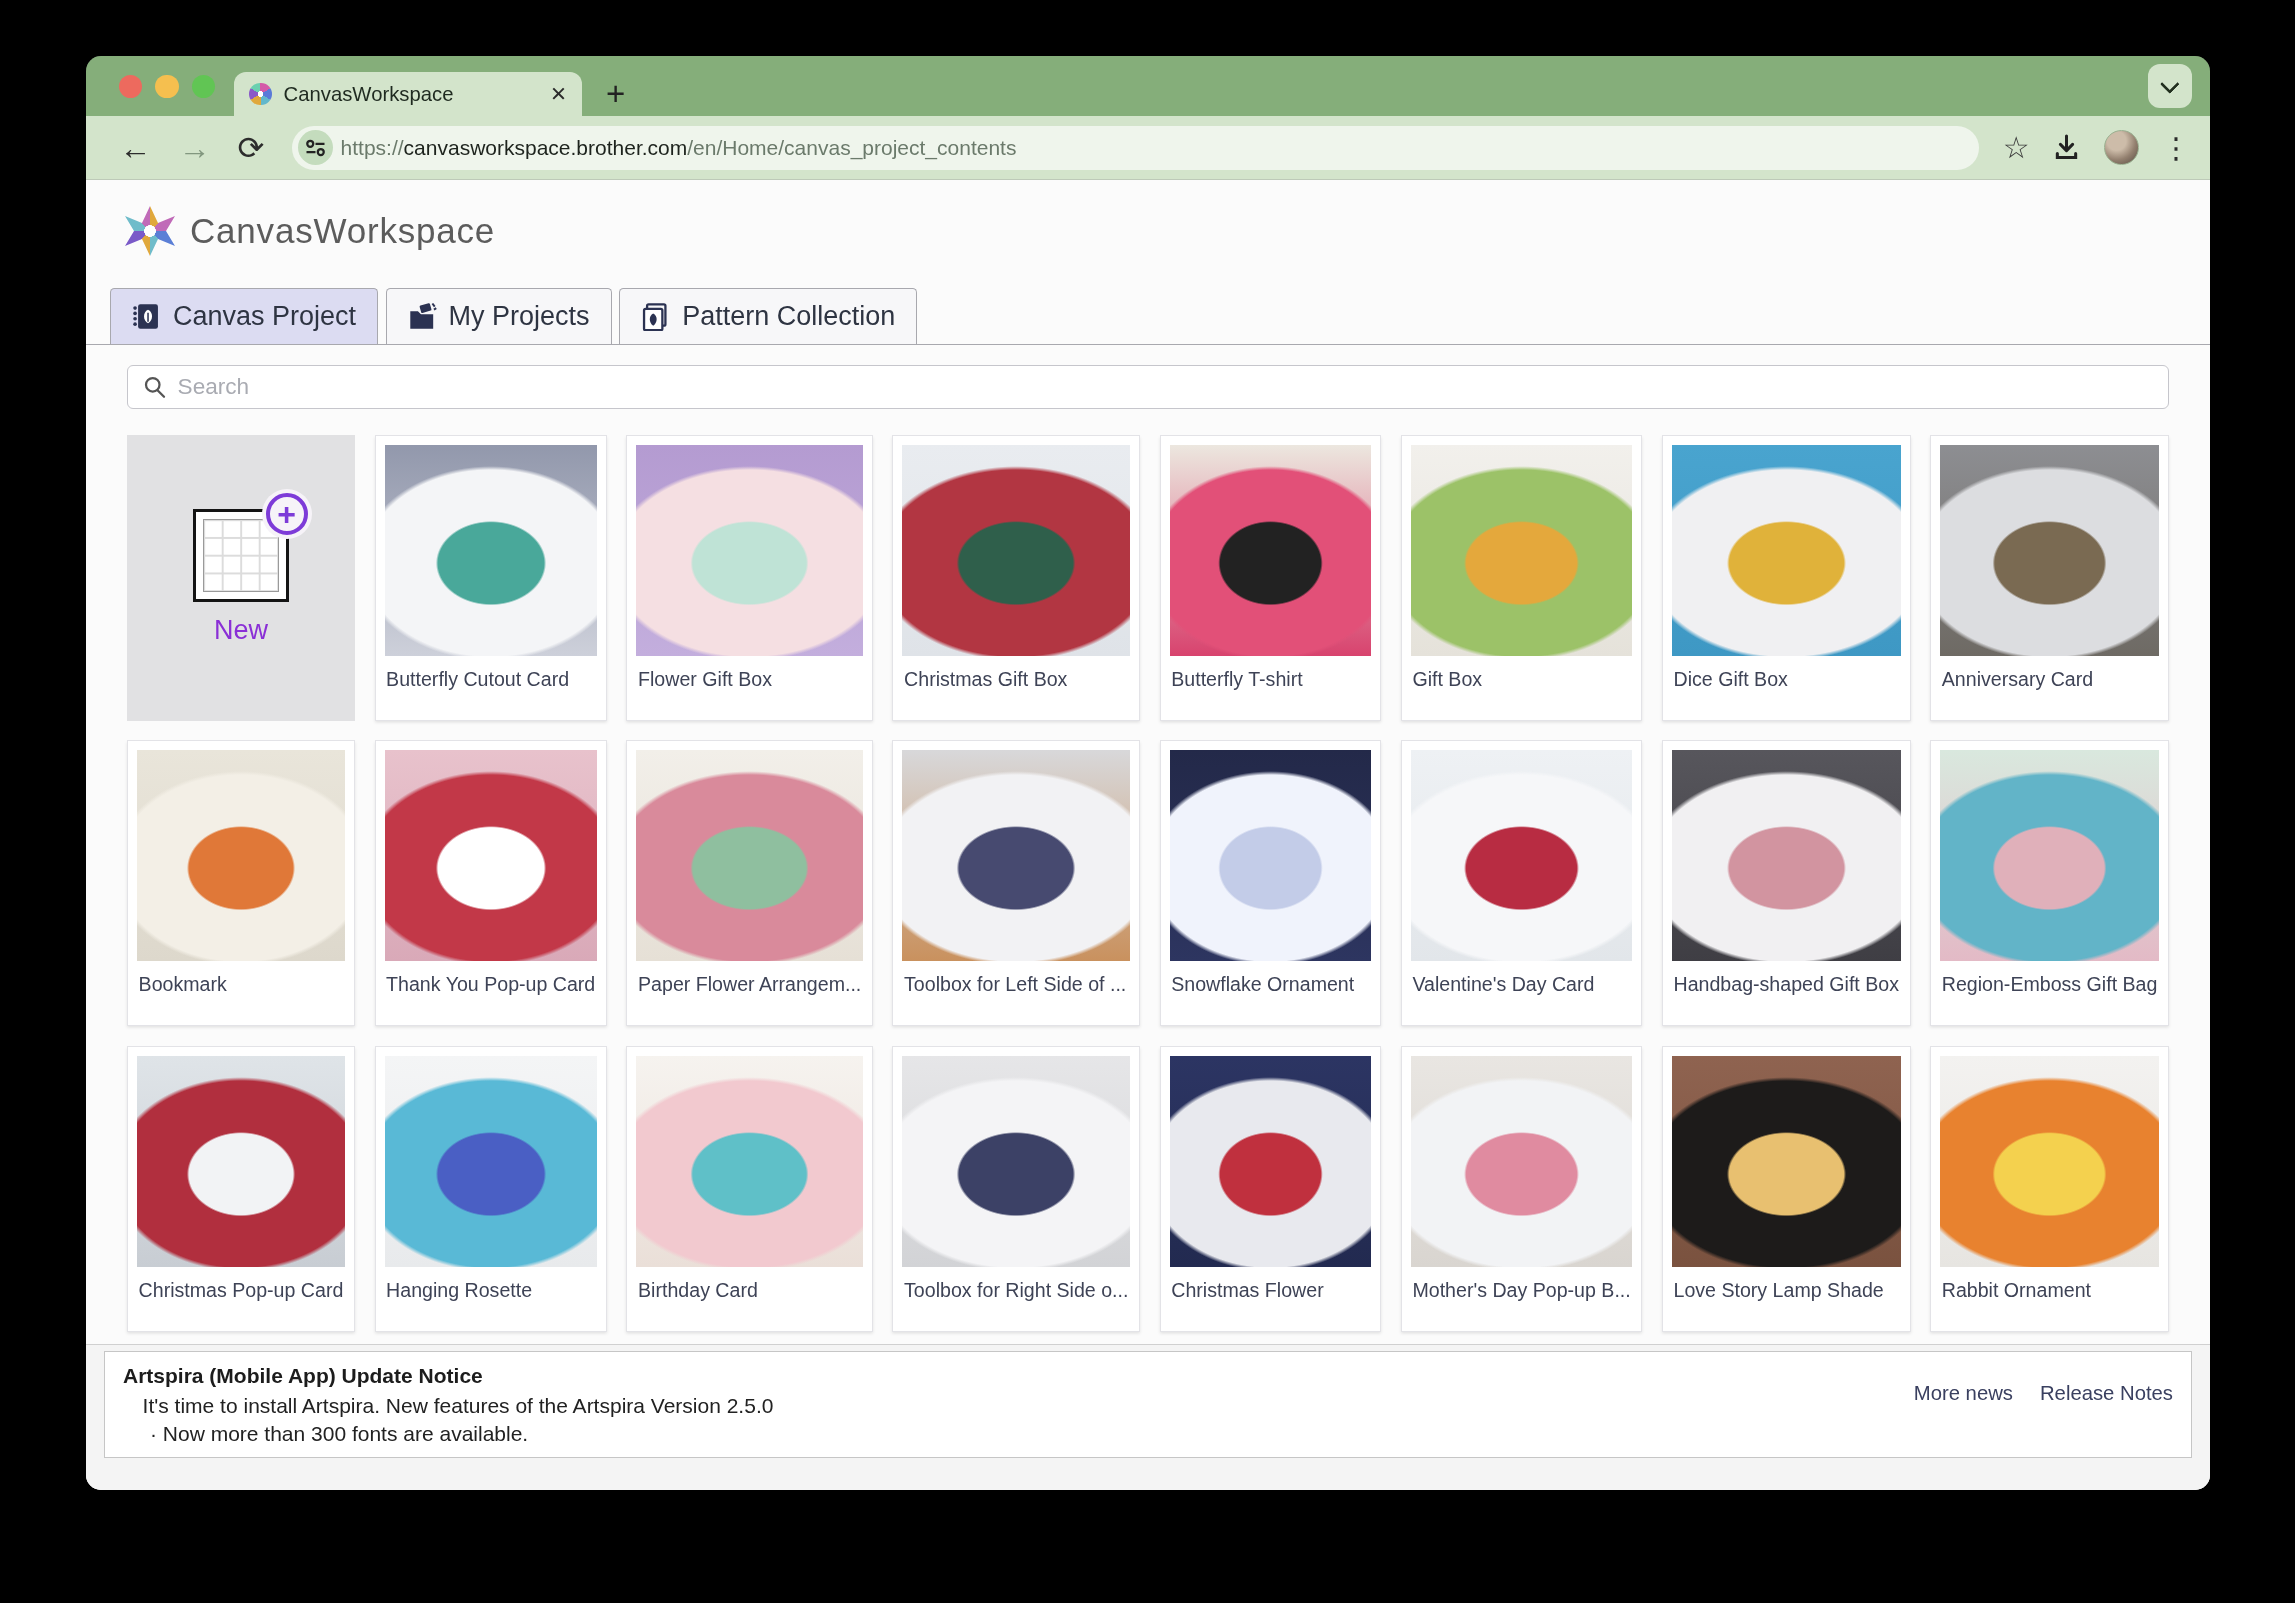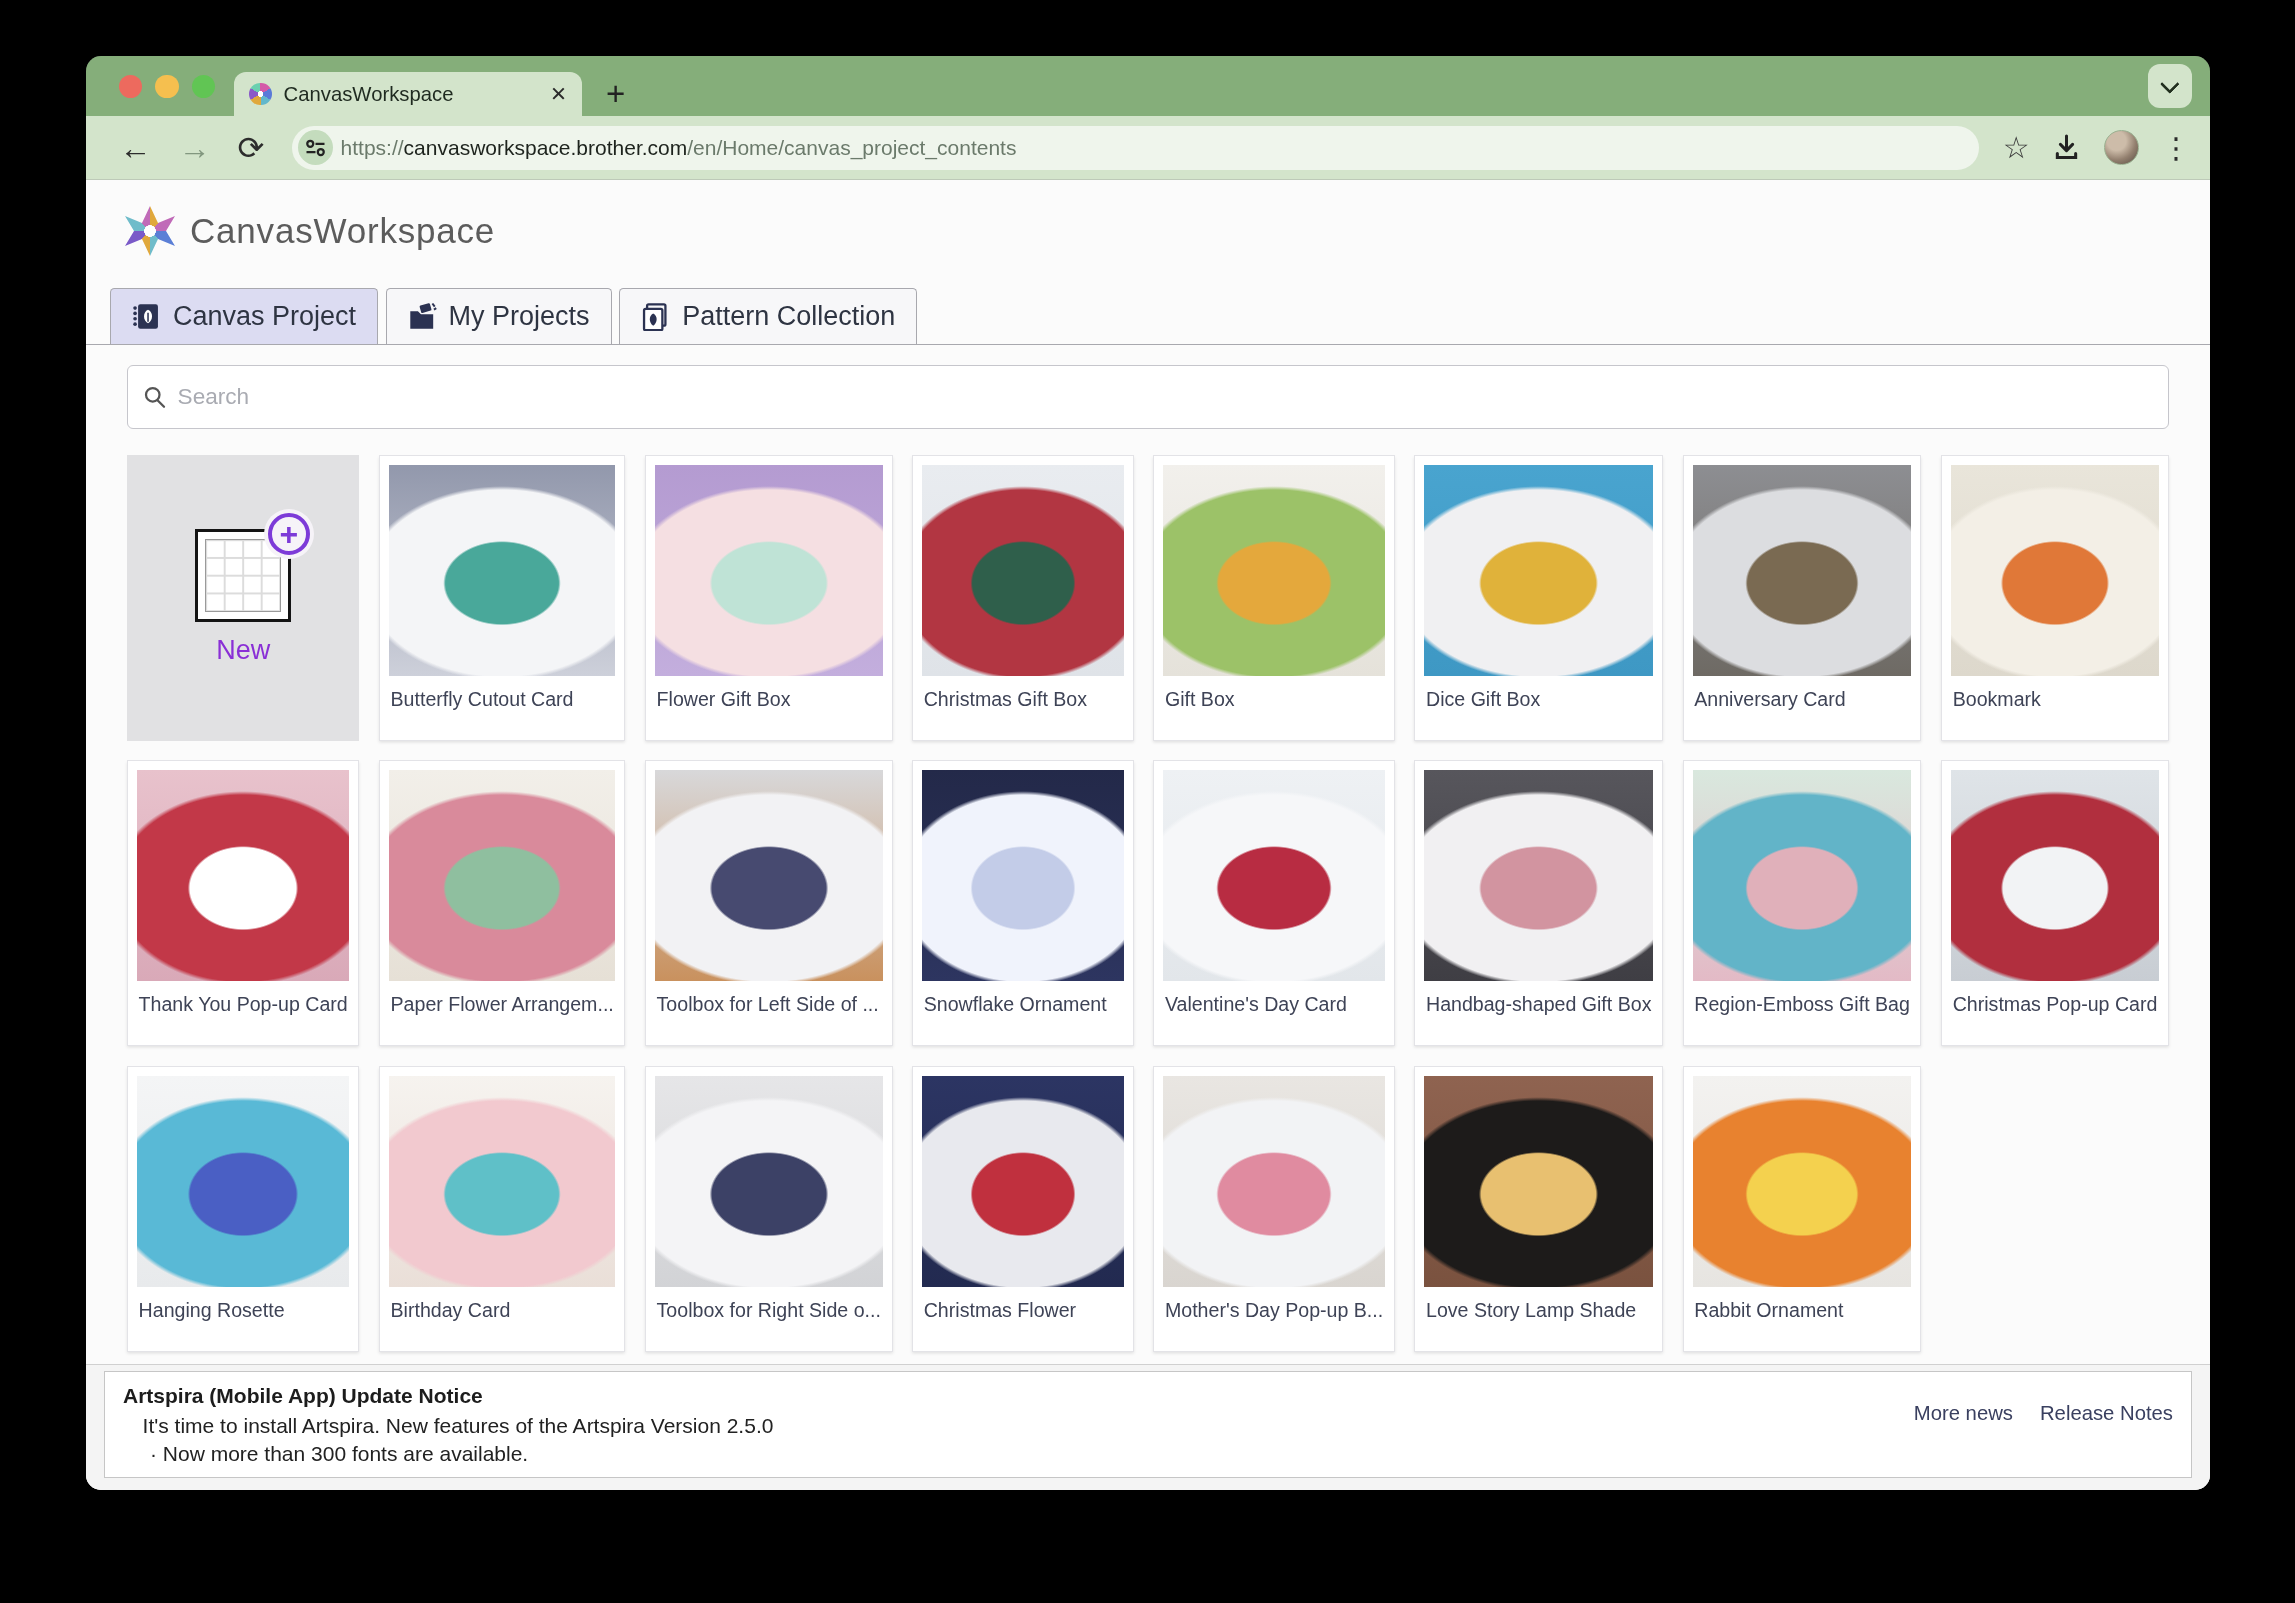--- a/index.html
+++ b/index.html
@@ -65,21 +65,21 @@
   .user-chip{display:flex;align-items:center;gap:7.5px;}
   .user-name{font-size:20.3px;color:#3a3a3a;}
   .help-icon{width:32px;height:36px;border-radius:50%;background:var(--accent-purple);color:#fff;font-size:26px;font-weight:bold;display:flex;align-items:center;justify-content:center;}
   .brother{font-size:44px;font-weight:bold;color:var(--brother-blue);letter-spacing:-2.3px;margin-left:9px;}
 
   .tabs-row{display:flex;gap:7.5px;padding:32px 24px 0;border-bottom:0.8px solid #a8a8ae;}
   .tab-btn{display:flex;align-items:center;gap:12px;padding:0 21px;height:56px;border:0.8px solid #a8a8ae;border-bottom:none;border-radius:4.5px 4.5px 0 0;background:#f7f7f9;font-size:27px;color:#2e3442;}
   .tab-btn.active{background:var(--tab-active);}
 
   .search-row{padding:19.6px 41px 0;}
-  .search-box{height:64px;border:0.8px solid #c6c6cc;border-radius:6px;background:#fff;display:flex;align-items:center;padding:0 15px;gap:10.6px;}
+  .search-box{height:44px;border:0.8px solid #c6c6cc;border-radius:6px;background:#fff;display:flex;align-items:center;padding:0 15px;gap:10.6px;}
   .search-box input{border:none;outline:none;flex:1;font-size:22.6px;color:#333;font-family:"Liberation Sans",sans-serif;background:transparent;}
   .search-box input::placeholder{color:#a9abb2;}
 
   .grid-wrap{padding:26px 41px 0;}
   .grid{display:grid;grid-template-columns:repeat(8,1fr);gap:19.6px;}
   .card{background:#fff;border:0.8px solid #e3e3e7;box-shadow:0 2.3px 3px rgba(0,0,0,.10);height:286px;display:flex;flex-direction:column;}
   .thumb{margin:9px 9px 0;height:211px;background:#ddd;}
   .card-label{padding:12px 10.6px;font-size:19.6px;color:var(--label-color);white-space:nowrap;overflow:hidden;}
   .new-card{background:#e1e1e3;border:none;box-shadow:none;align-items:center;justify-content:center;cursor:pointer;}
   .sheet-wrap{position:relative;}
@@ -218,20 +218,24 @@
           </div>
           <div class="card">
             <div class="thumb" style="background: radial-gradient(26% 20% at 50% 56%, rgb(191, 227, 214) 0px, rgb(191, 227, 214) 96%, rgba(0, 0, 0, 0) 100%), radial-gradient(62% 46% at 50% 56%, rgb(245, 223, 226) 0px, rgb(245, 223, 226) 96%, rgba(0, 0, 0, 0) 100%), linear-gradient(rgb(180, 155, 209), rgb(195, 174, 221));"></div>
             <div class="card-label">Flower Gift Box</div>
           </div>
           <div class="card">
             <div class="thumb" style="background: radial-gradient(26% 20% at 50% 56%, rgb(47, 95, 75) 0px, rgb(47, 95, 75) 96%, rgba(0, 0, 0, 0) 100%), radial-gradient(62% 46% at 50% 56%, rgb(178, 54, 66) 0px, rgb(178, 54, 66) 96%, rgba(0, 0, 0, 0) 100%), linear-gradient(rgb(233, 236, 240), rgb(223, 227, 232));"></div>
             <div class="card-label">Christmas Gift Box</div>
           </div>
           <div class="card">
+            <div class="thumb" style="background: radial-gradient(26% 20% at 50% 56%, rgb(34, 34, 34) 0px, rgb(34, 34, 34) 96%, rgba(0, 0, 0, 0) 100%), radial-gradient(62% 46% at 50% 56%, rgb(226, 80, 120) 0px, rgb(226, 80, 120) 96%, rgba(0, 0, 0, 0) 100%), linear-gradient(rgb(236, 231, 223), rgb(216, 67, 110));"></div>
+            <div class="card-label">Butterfly T-shirt</div>
+          </div>
+          <div class="card">
             <div class="thumb" style="background: radial-gradient(26% 20% at 50% 56%, rgb(228, 168, 60) 0px, rgb(228, 168, 60) 96%, rgba(0, 0, 0, 0) 100%), radial-gradient(62% 46% at 50% 56%, rgb(156, 194, 104) 0px, rgb(156, 194, 104) 96%, rgba(0, 0, 0, 0) 100%), linear-gradient(rgb(242, 240, 236), rgb(229, 226, 218));"></div>
             <div class="card-label">Gift Box</div>
           </div>
           <div class="card">
             <div class="thumb" style="background: radial-gradient(26% 20% at 50% 56%, rgb(224, 178, 58) 0px, rgb(224, 178, 58) 96%, rgba(0, 0, 0, 0) 100%), radial-gradient(62% 46% at 50% 56%, rgb(240, 240, 242) 0px, rgb(240, 240, 242) 96%, rgba(0, 0, 0, 0) 100%), linear-gradient(rgb(73, 164, 207), rgb(62, 152, 196));"></div>
             <div class="card-label">Dice Gift Box</div>
           </div>
           <div class="card">
             <div class="thumb" style="background: radial-gradient(26% 20% at 50% 56%, rgb(122, 106, 82) 0px, rgb(122, 106, 82) 96%, rgba(0, 0, 0, 0) 100%), radial-gradient(62% 46% at 50% 56%, rgb(220, 221, 224) 0px, rgb(220, 221, 224) 96%, rgba(0, 0, 0, 0) 100%), linear-gradient(rgb(141, 142, 146), rgb(110, 106, 100));"></div>
             <div class="card-label">Anniversary Card</div>

